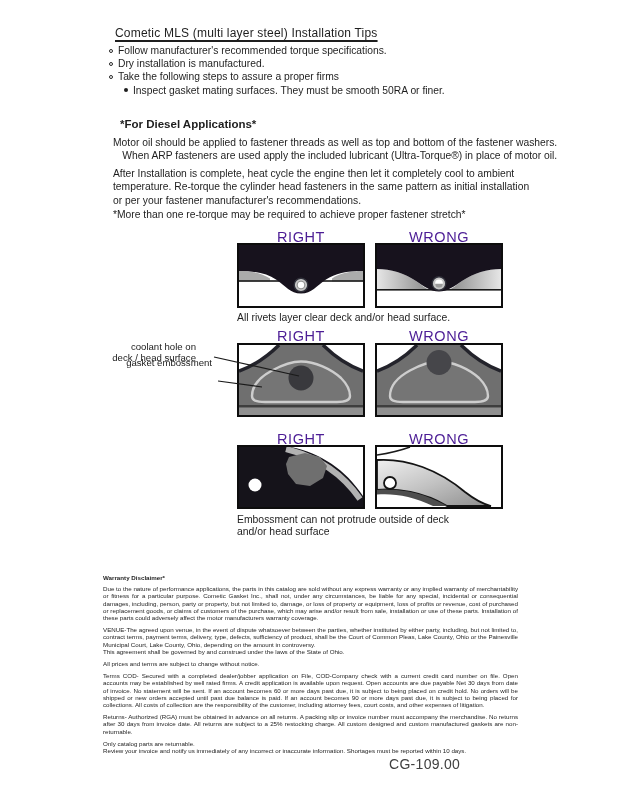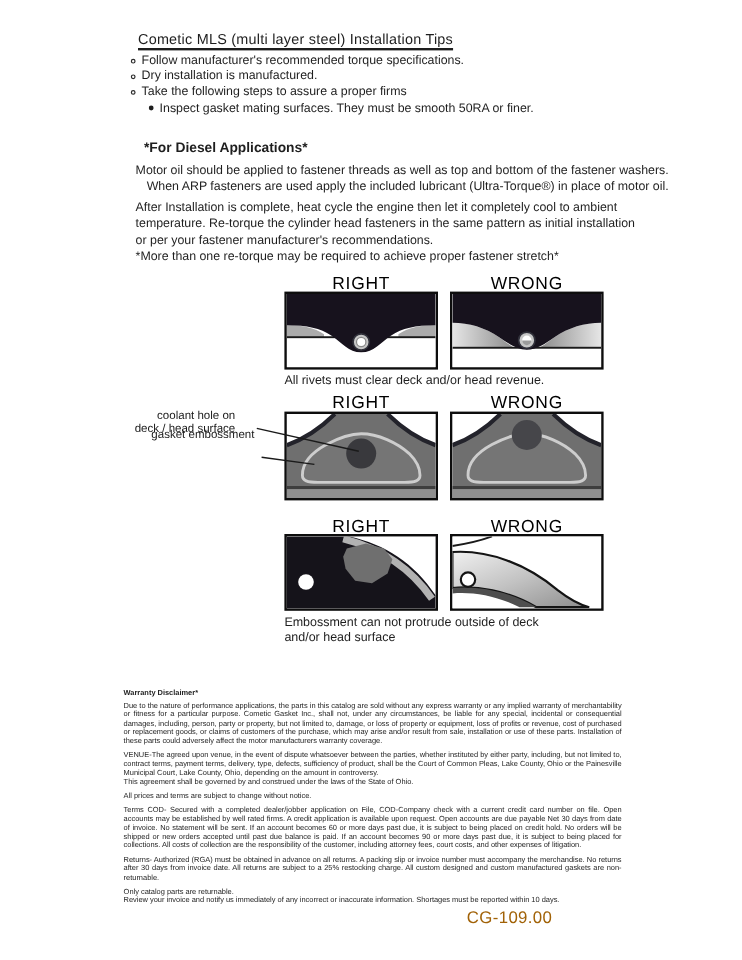--- a/index.html
+++ b/index.html
@@ -16,40 +16,40 @@
             font-size:10.3px; white-space:nowrap; }
   .marker { flex:0 0 auto; width:4px; height:4px; border-radius:50%; margin-top:3.5px; }
   .marker.hollow { border:1px solid #2a2a2a; }
   .marker.solid  { background:#1e1e1e; }
 
   .heading { position:absolute; left:120px; font-size:11.5px; font-weight:bold; white-space:nowrap; }
   .para { position:absolute; left:113px; font-size:10.3px; line-height:13.3px;
           white-space:pre; }
 
   .dlabel { position:absolute; width:128px; text-align:center; font-size:14.5px;
-            letter-spacing:.6px; color:#000000; }
+            letter-spacing:.6px; color:#4c1d95; }
   .dbox { position:absolute; width:128px; border:2px solid #0d0d0d; background:#fff;
           line-height:0; }
   .dbox svg { display:block; }
   .caption { position:absolute; left:237px; font-size:10.4px; line-height:12px;
              white-space:pre-line; }
 
   .callout { position:absolute; font-size:9.6px; line-height:11.2px; text-align:right;
              white-space:pre-line; color:#1a1a1a; }
   .leaders { position:absolute; left:0; top:330px; width:618px; height:100px;
              pointer-events:none; }
 
   .legal { position:absolute; left:103px; top:574px; width:415px; font-size:6.2px;
            line-height:7.2px; color:#242424; }
   .legal .lheading { font-weight:bold; margin-bottom:4px; }
   .legal .block { text-align:justify; margin-bottom:5px; white-space:pre-line; }
   .legal .block.tight { margin-bottom:0; }
 
   .doccode { position:absolute; left:389px; top:756px; font-size:14px;
-             letter-spacing:.3px; color:#a16207; }
+             letter-spacing:.3px; color:#404040; }
 </style>
 </head>
 <body>
 
 <div class="page">
 
   <div class="title">Cometic MLS (multi layer steel) Installation Tips</div>
 
   <div class="bullet" style="left:109px; top:45px;">
     <span class="marker hollow"></span>
@@ -105,21 +105,21 @@
       <rect width="124" height="61" fill="#ffffff"></rect>
       <path d="M0,24 C14,24 27,28 39,36 C45,40.5 49,43.5 52,45 L0,45 Z" fill="url(#g1L)"></path>
       <path d="M124,24 C110,24 97,28 85,36 C79,40.5 75,43.5 72,45 L124,45 Z" fill="url(#g1R)"></path>
       <rect x="0" y="44" width="124" height="1.6" fill="#1a1a1a"></rect>
       <path d="M0,0 H124 V24 C110,24 97,28 85,36 C77,41.5 70,46.5 62,46.5 C54,46.5 47,41.5 39,36 C27,28 14,24 0,24 Z" fill="#17121d"></path>
       <circle cx="62" cy="38.5" r="6.8" fill="#c6c6c6" stroke="#30303a" stroke-width="1.4"></circle>
       <circle cx="62" cy="38.5" r="3.9" fill="#ffffff"></circle>
       <path d="M58.1,38.8 A3.9,3.9 0 0 0 65.9,38.8 Z" fill="#9b9b9b"></path>
     </svg>
   </div>
-  <div class="caption" style="top:312px;">All rivets must clear deck and/or head revenue.</div>
+  <div class="caption" style="top:312px;">All rivets layer clear deck and/or head surface.</div>
 
   <div class="dlabel" style="left:237px; top:328px;">RIGHT</div>
   <div class="dlabel" style="left:375px; top:328px;">WRONG</div>
 
   <div class="callout" style="left:104px; top:341px; width:92px;">coolant hole on
 deck / head surface</div>
   <div class="callout" style="left:100px; top:357px; width:112px;">gasket embossment</div>
 
   <div class="dbox" style="left:237px; top:343px;">
     <svg width="124" height="70" viewBox="0 0 124 70">

